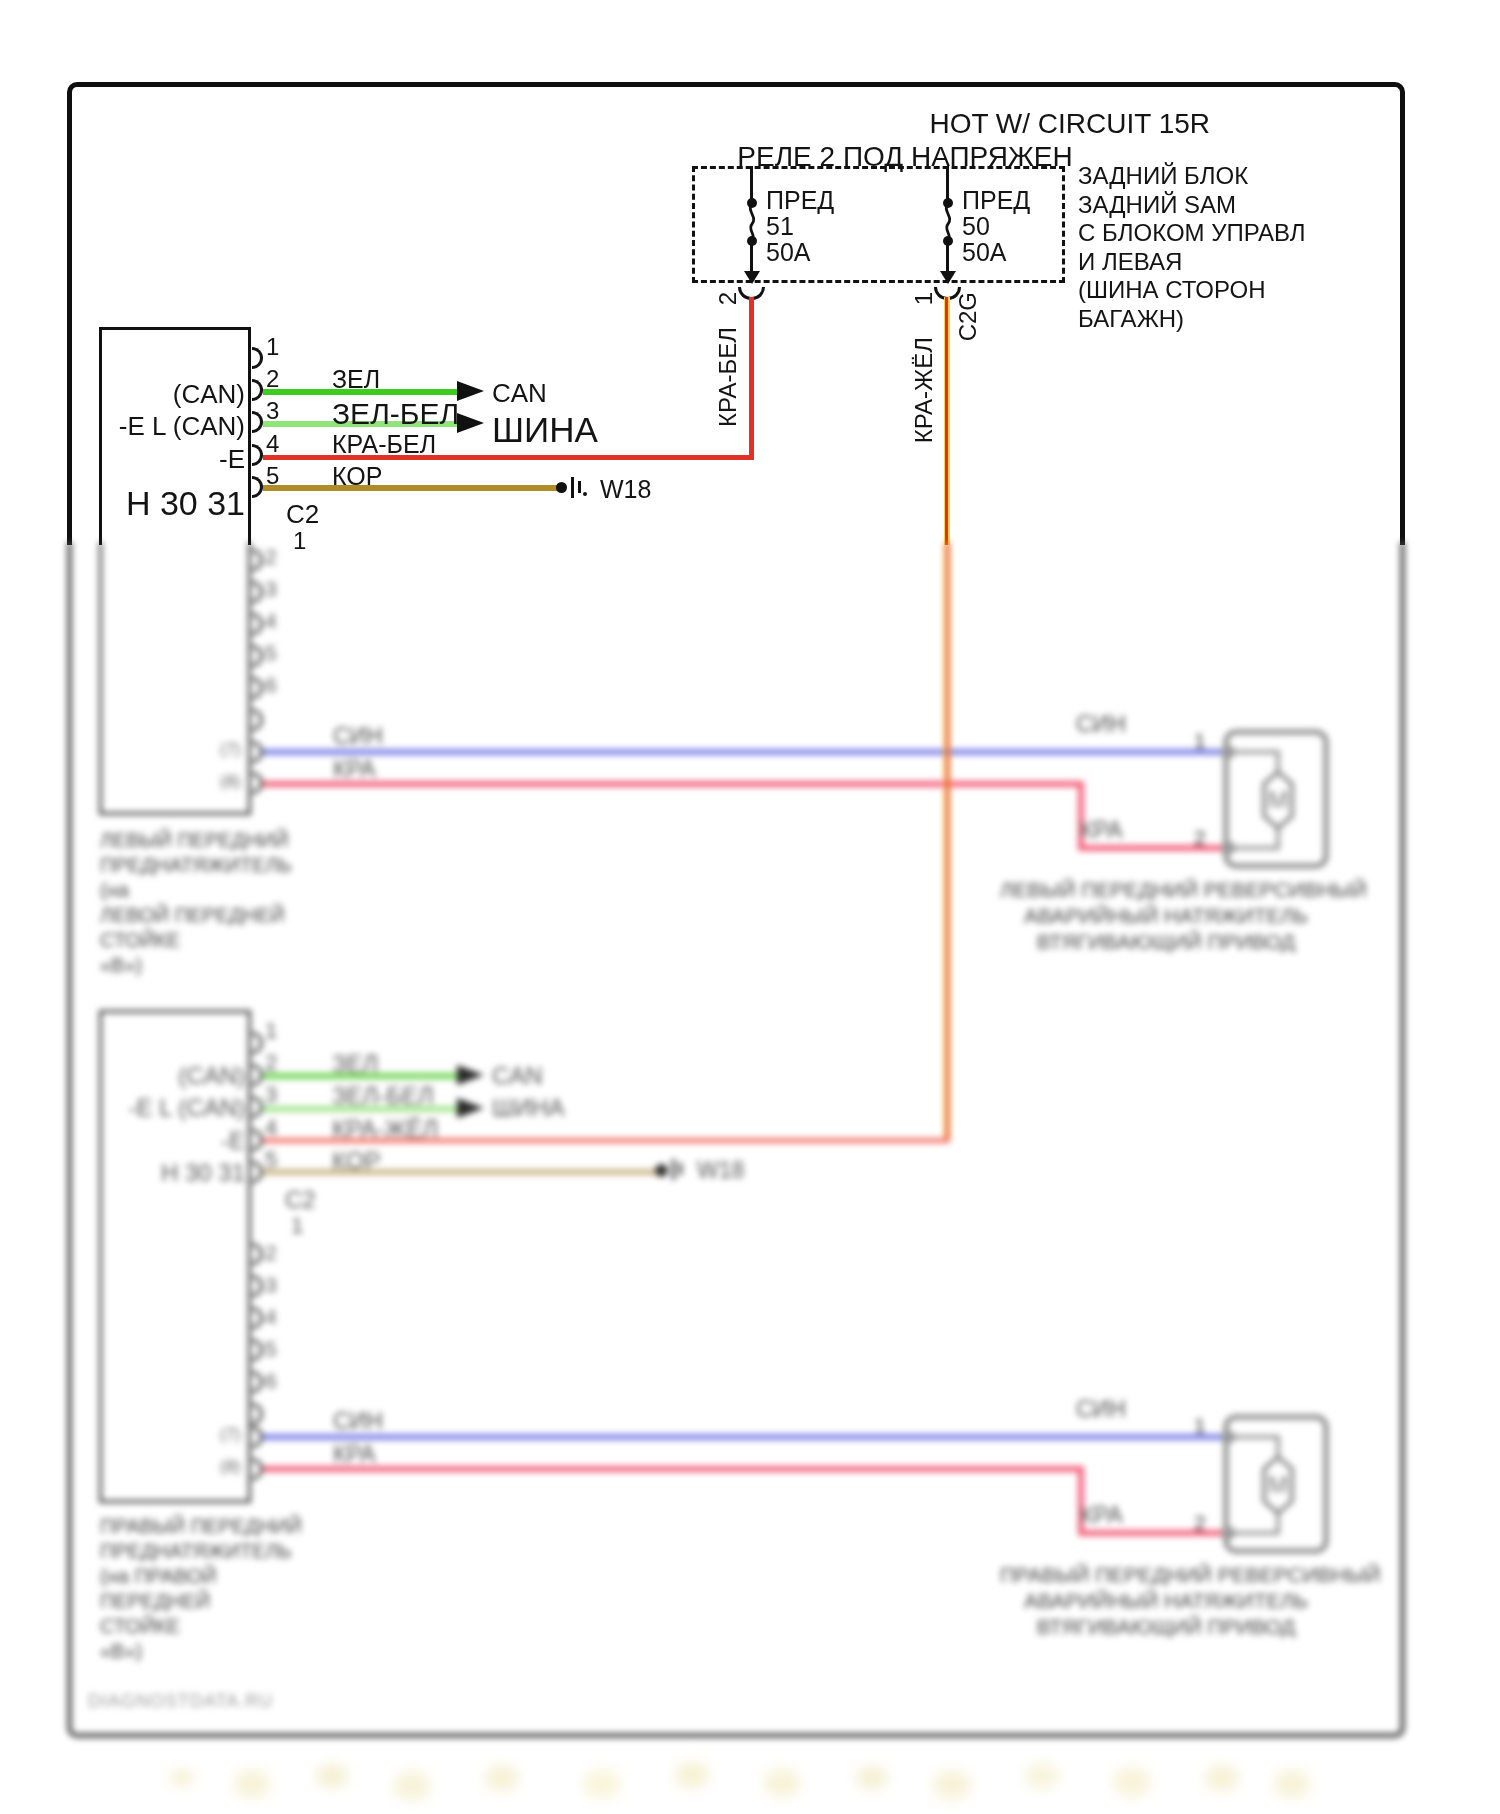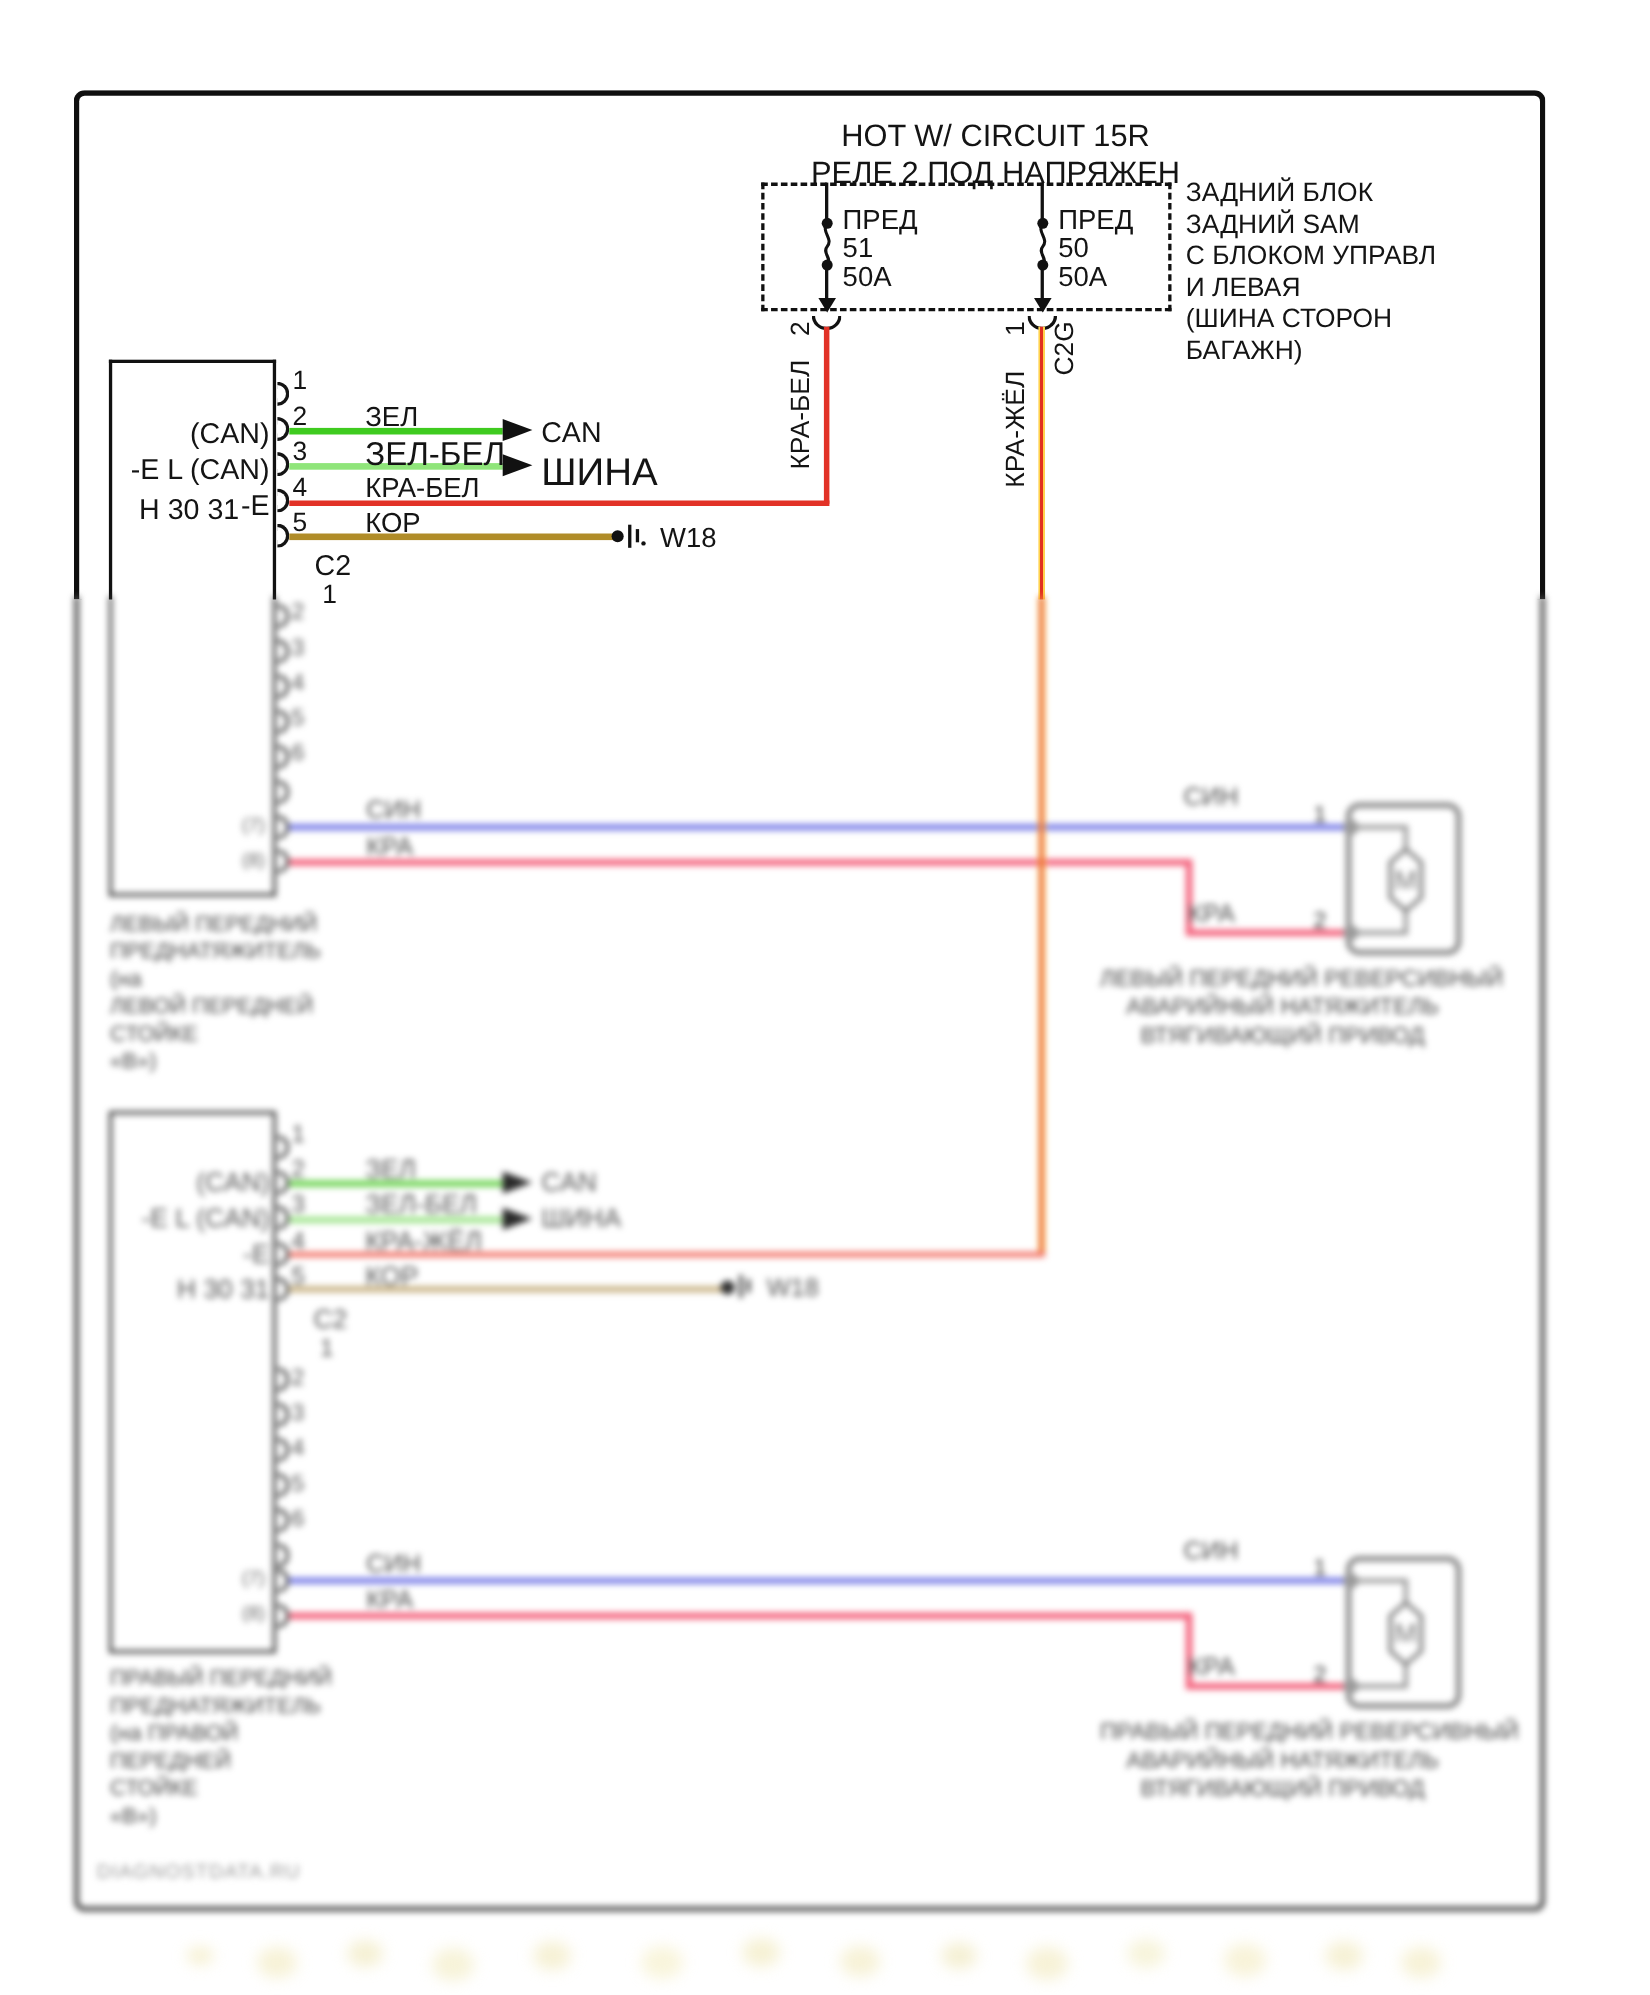--- a/index.html
+++ b/index.html
@@ -28,21 +28,21 @@
     320px 0 0 5px rgba(238,228,172,.5),420px 6px 0 7px rgba(242,232,178,.45),510px -3px 0 5px rgba(238,228,170,.5),
     600px 5px 0 6px rgba(240,230,176,.5),690px 0 0 4px rgba(236,226,170,.5),770px 7px 0 7px rgba(240,230,175,.5),
     860px -2px 0 5px rgba(238,230,176,.45),950px 4px 0 7px rgba(242,232,180,.5),1040px 0 0 5px rgba(238,228,172,.5),
     1110px 6px 0 6px rgba(240,230,176,.5);filter:blur(6px)}
 </style>
 </head>
 <body>
 
 <div class="a" style="left:67px;top:82px;width:1338px;height:463px;border:5px solid #0f0f0f;border-bottom:none;border-radius:10px 10px 0 0"></div>
 
-<div class="t" style="left:600px;top:108px;width:610px;text-align:center;font-size:28px">HOT W/ CIRCUIT 15R</div>
+<div class="t" style="left:600px;top:108px;width:610px;text-align:right;font-size:28px">HOT W/ CIRCUIT 15R</div>
 <div class="t" style="left:600px;top:141px;width:610px;text-align:center;font-size:28px">РЕЛЕ 2 ПОД НАПРЯЖЕН</div>
 
 <div class="a" style="left:692px;top:166px;width:373px;height:117px;border:3px dashed #111"></div>
 
 <div class="a" style="left:1078px;top:162px">
   <div class="t" style="position:static;font-size:24px;line-height:28.5px">ЗАДНИЙ БЛОК</div>
   <div class="t" style="position:static;font-size:24px;line-height:28.5px">ЗАДНИЙ SAM</div>
   <div class="t" style="position:static;font-size:24px;line-height:28.5px">С БЛОКОМ УПРАВЛ</div>
   <div class="t" style="position:static;font-size:24px;line-height:28.5px">И ЛЕВАЯ</div>
   <div class="t" style="position:static;font-size:24px;line-height:28.5px">(ШИНА СТОРОН</div>
@@ -97,21 +97,21 @@
 
 <div class="arc" style="left:252px;top:347px"></div>
 <div class="arc" style="left:252px;top:379px"></div>
 <div class="arc" style="left:252px;top:411px"></div>
 <div class="arc" style="left:252px;top:444px"></div>
 <div class="arc" style="left:252px;top:476px"></div>
 
 <div class="t" style="left:99px;top:379px;width:146px;text-align:right;font-size:26px">(CAN)</div>
 <div class="t" style="left:99px;top:411px;width:146px;text-align:right;font-size:26px">-E L (CAN)</div>
 <div class="t" style="left:99px;top:444px;width:146px;text-align:right;font-size:26px">-E</div>
-<div class="t" style="left:99px;top:448px;width:146px;text-align:center;font-size:26px">Н 30 31</div>
+<div class="t" style="left:99px;top:484px;width:146px;text-align:right;font-size:34px">Н 30 31</div>
 
 <div class="w" style="left:263px;top:389px;width:194px;height:5.5px;background:#3fcb1f"></div>
 <div class="w" style="left:263px;top:421px;width:194px;height:5.5px;background:#8fe57a"></div>
 <div class="w" style="left:263px;top:485px;width:295px;height:5.5px;background:#b08c28"></div>
 
 <div class="t" style="left:332px;top:365px;font-size:25px">ЗЕЛ</div>
 <div class="t" style="left:332px;top:397px;font-size:30px">ЗЕЛ-БЕЛ</div>
 <div class="t" style="left:332px;top:430px;font-size:25px">КРА-БЕЛ</div>
 <div class="t" style="left:332px;top:462px;font-size:25px">КОР</div>
 

